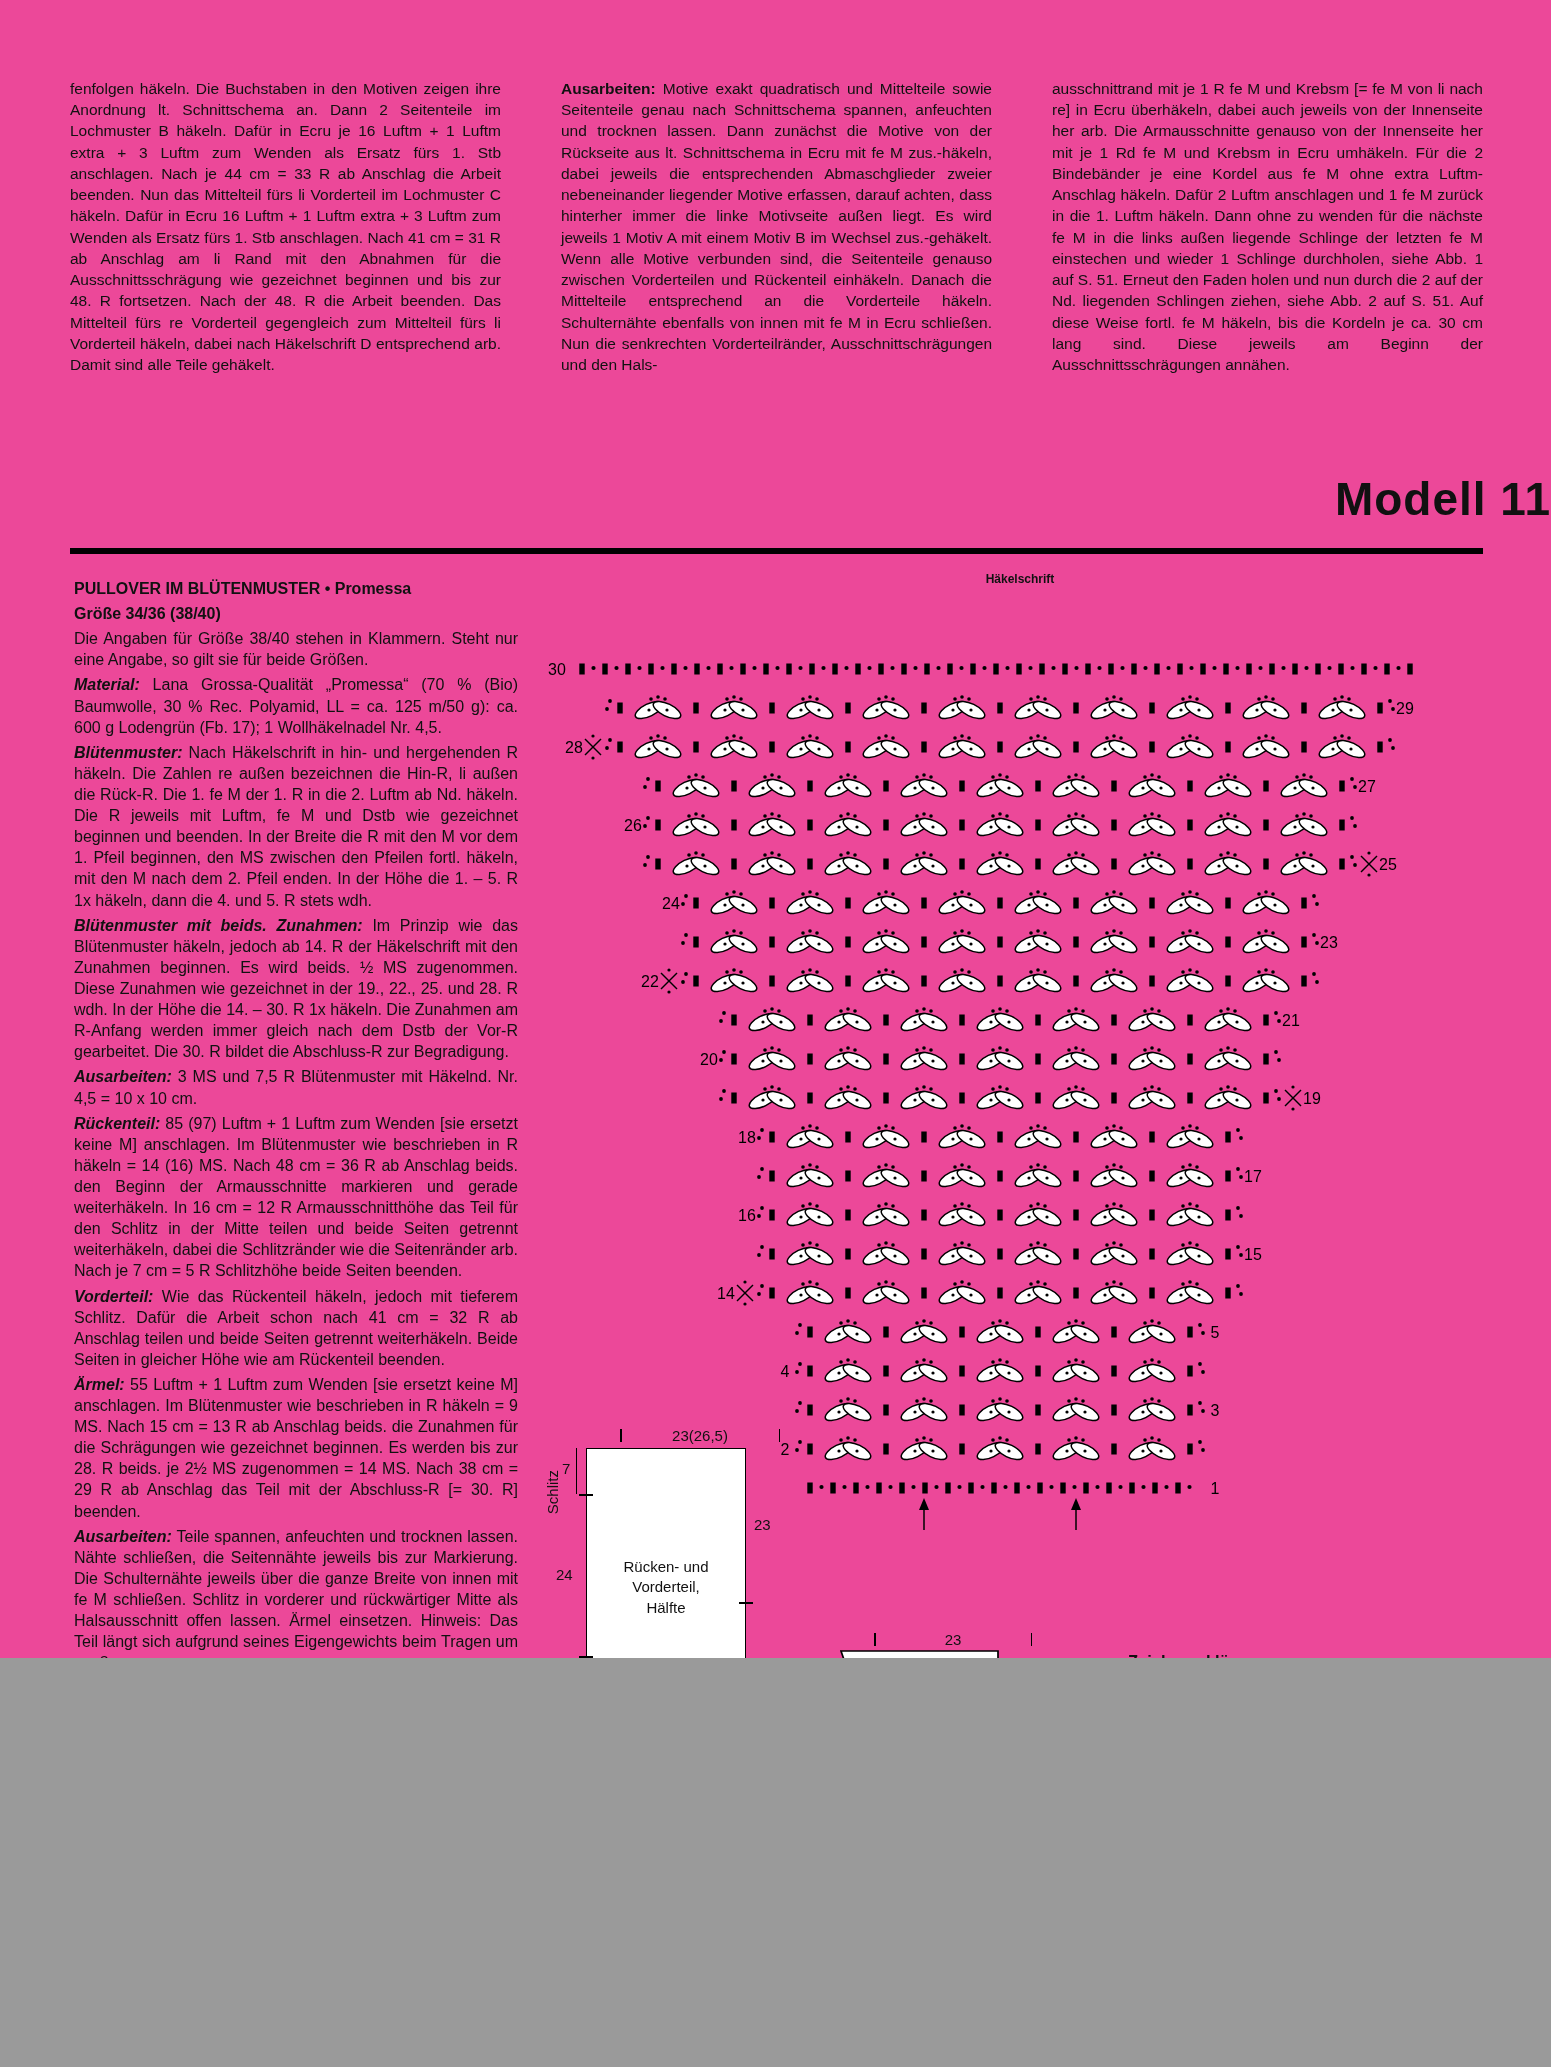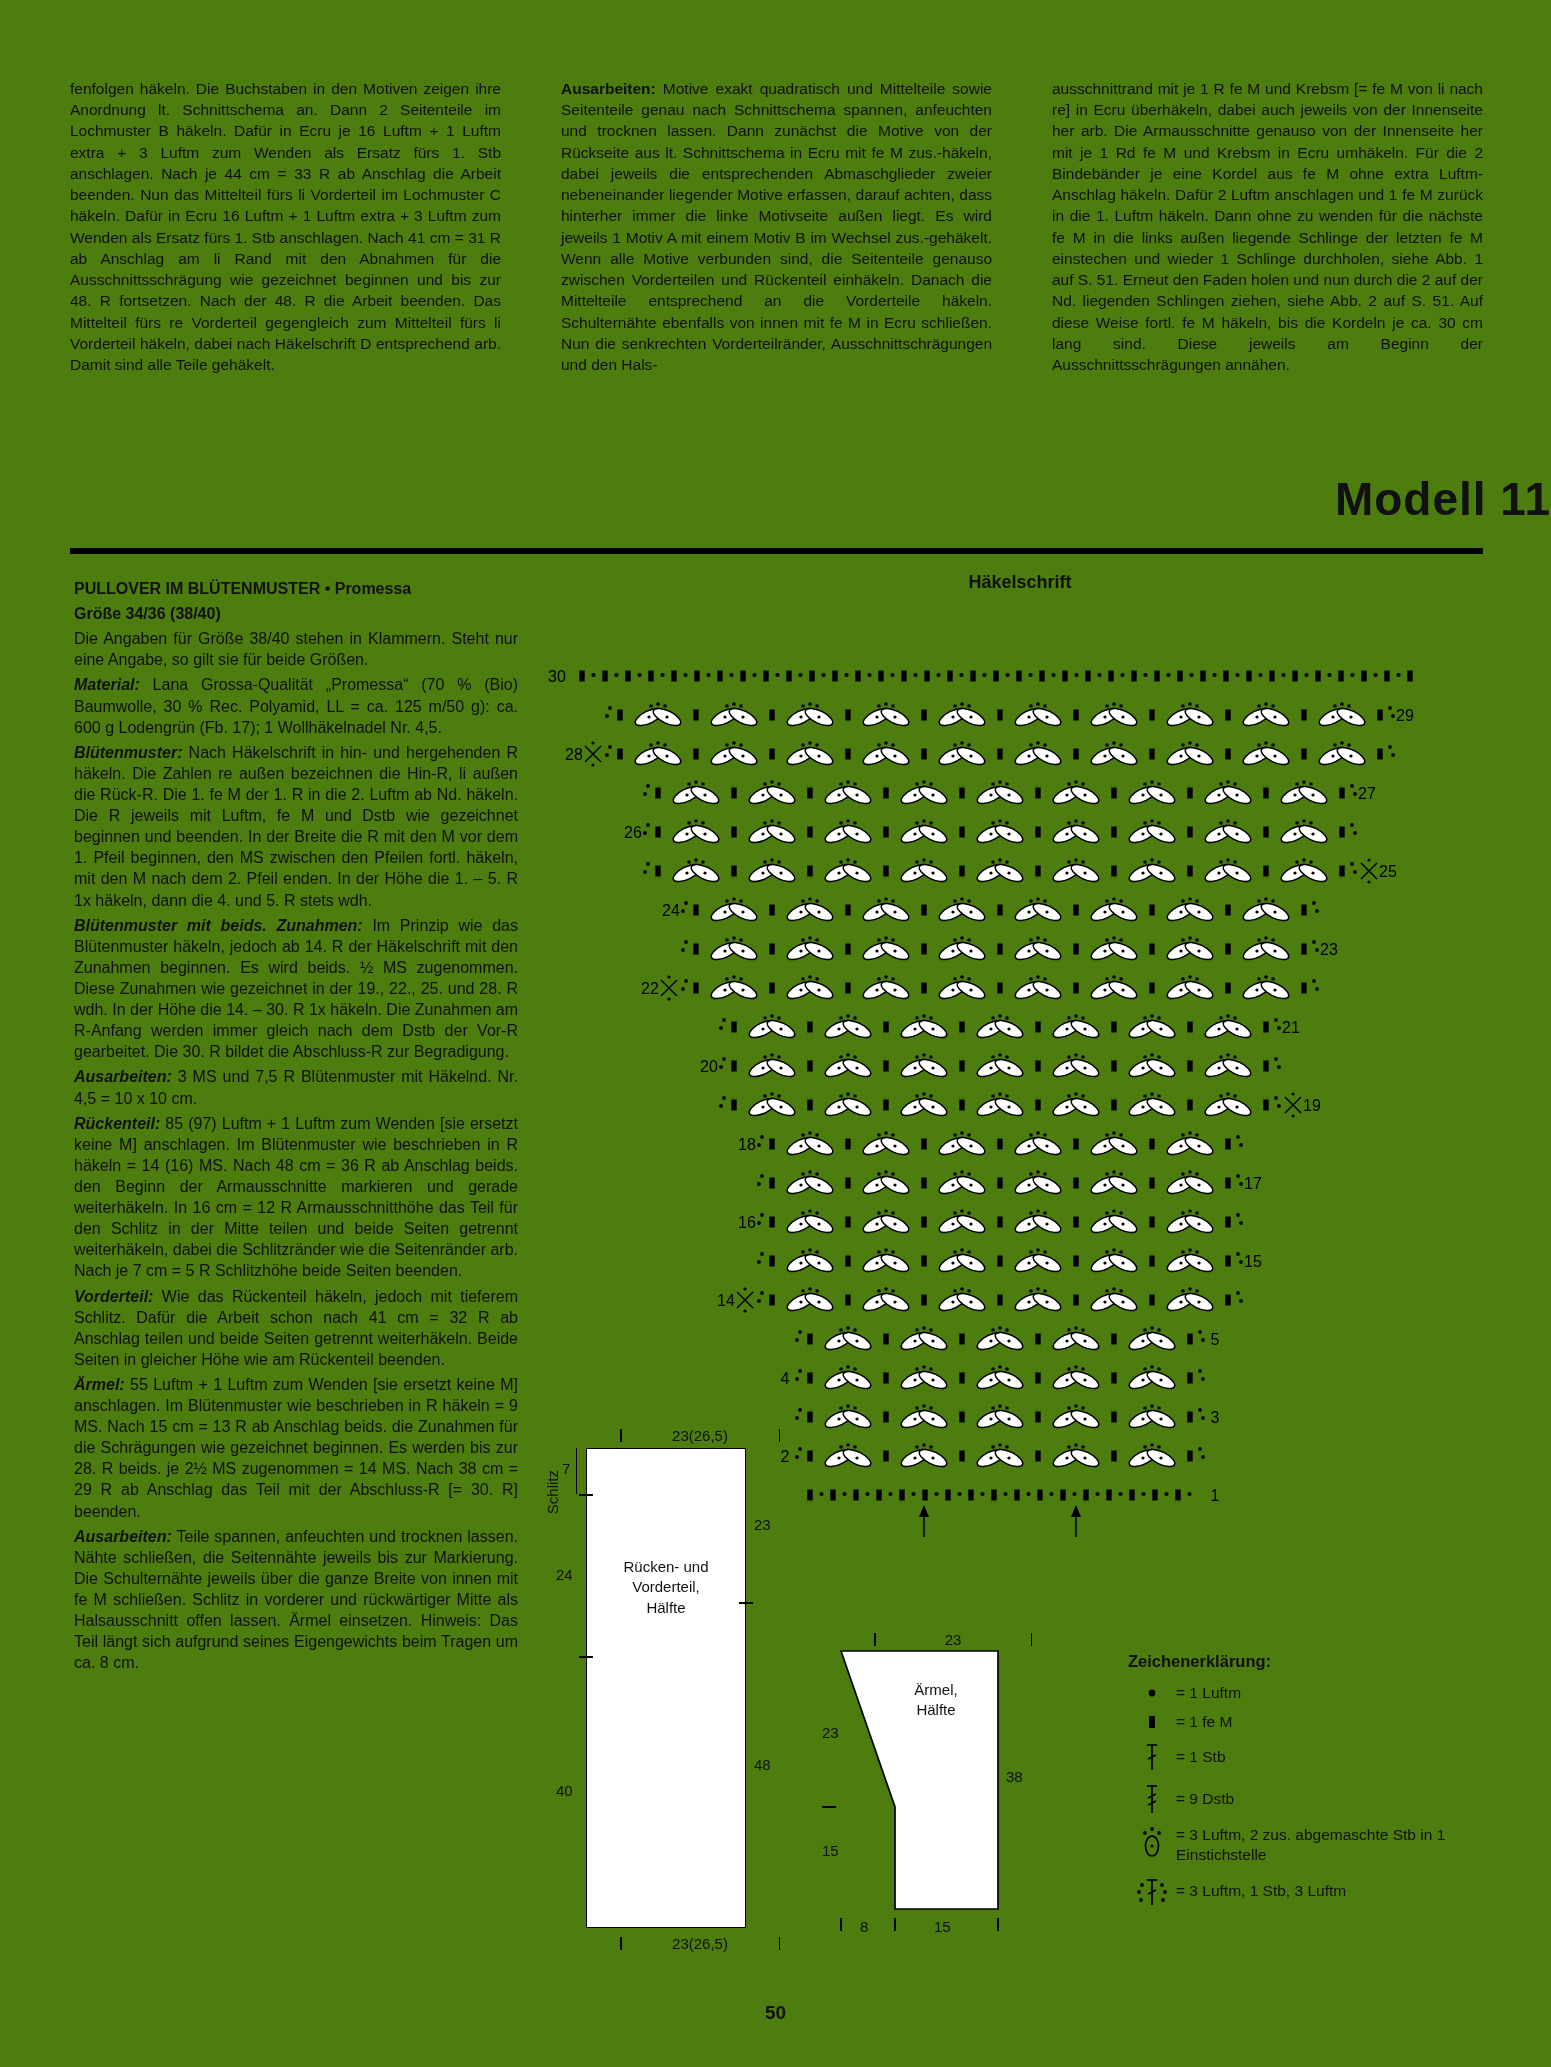--- a/index.html
+++ b/index.html
@@ -1,19 +1,19 @@
 <!DOCTYPE html>
 <html><head>
 <meta charset="utf-8">
 <style>
   * { margin:0; padding:0; box-sizing:border-box; }
   html,body { background:#9a9a9a; }
   .page {
-    position:relative; width:1551px; height:2067px; margin:0 auto;
-    background:#4d7c0f; color:#111;
+    position:relative; width:1551px; height:1658px; margin:0 auto;
+    background:#ec4899; color:#111;
     font-family:"Liberation Sans", sans-serif;
     overflow:hidden;
   }
   
   .top-cols { position:absolute; left:70px; top:78px; width:1413px; display:flex; gap:60px; }
   .top-cols .col { flex:1; font-size:15.5px; line-height:1.37; text-align:justify; }
   .top-cols b { font-weight:bold; }
 
   h1.model { position:absolute; top:472px; left:0; width:100%; text-align:right;
              font-size:46px; font-weight:700; letter-spacing:1px; }
@@ -21,21 +21,21 @@
 
   
   .article { position:absolute; left:70px; top:574px; width:452px;
              font-size:16px; line-height:1.32; text-align:justify; }
   .article .head { font-weight:bold; text-align:left; }
   .article p { margin:4px; }
   .article b { font-weight:bold;font-style:italic; }
 
   
   .chart-block { position:absolute; left:540px; top:572px; width:960px; }
-  .chart-title { text-align:center; font-weight:bold; font-size:18px; margin-bottom:6px; }
+  .chart-title { text-align:center; font-weight:bold; font-size:12px; margin-bottom:6px; }
   #chart-svg { display:block; font-family:"Liberation Sans", sans-serif; }
 
   
   .schem { position:absolute; font-size:15px; }
   .schem-back { left:548px; top:1428px; width:262px; height:548px; }
   .srect { position:absolute; left:38px; top:20px; width:160px; height:480px; border:1.6px solid #000; background:#fff; }
   .slabel { margin-top:108px; text-align:center; line-height:1.35; padding:0 24px; }
   .mline { position:absolute; height:15px; display:flex; align-items:center;margin-left:34px; }
   .mline span { flex:1; text-align:center; }
   .vtick { width:1.5px; height:13px; background:#000; display:inline-block; flex:none; }

